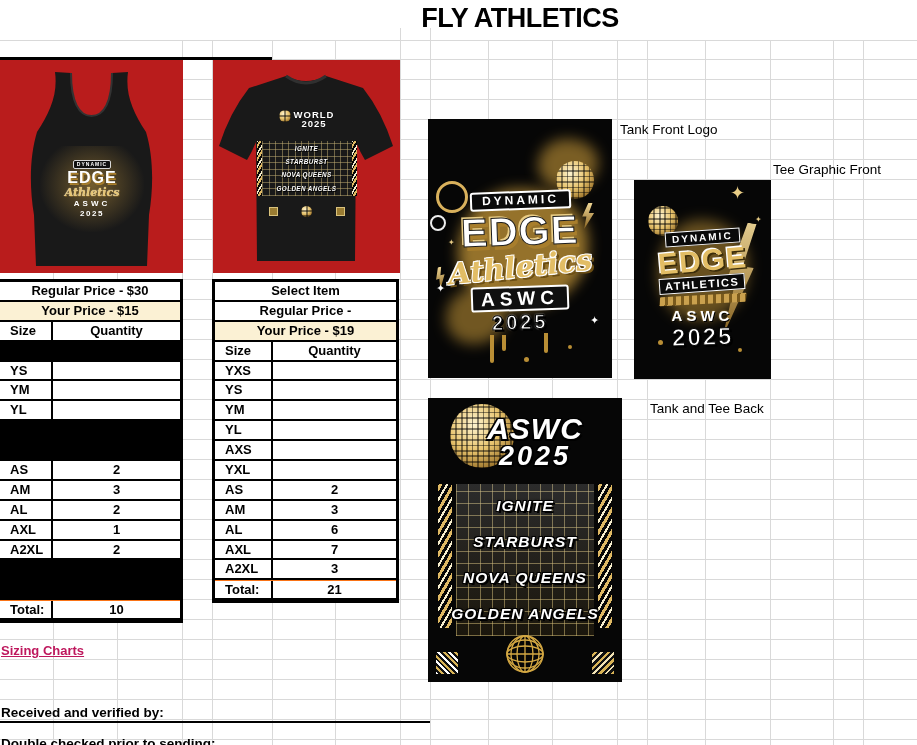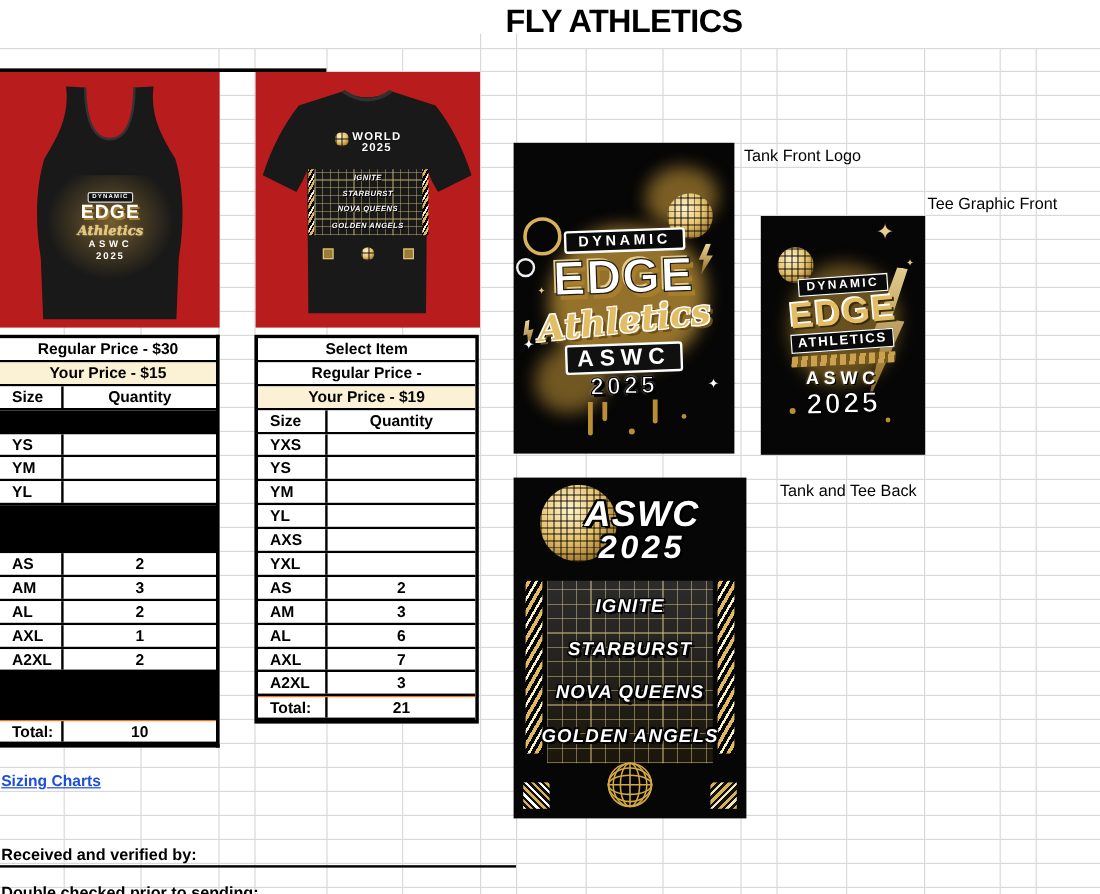--- a/index.html
+++ b/index.html
@@ -120,21 +120,21 @@
   .t-row.cream{background:#fbf1d4;}
   .t-row.black{background:#000;}
   .t-row.span2{height:39.8px;}
   .cell{box-sizing:border-box;}
   .cell.size{border-right:2px solid #000;padding-left:10px;}
   .tank-table .cell.size{width:53px;}
   .select-table .cell.size{width:58px;}
   .cell.qty{flex:1;text-align:center;}
   .t-row.totalrow{border-top:1px solid #f97316;}
   
-  .sizelink{position:absolute;left:1px;top:643px;font-size:13px;font-weight:700;color:#1d4ed8;
+  .sizelink{position:absolute;left:1px;top:643px;font-size:13px;font-weight:700;color:#be185d;
             text-decoration:underline;z-index:2;}
   .sigrow{position:absolute;left:0;width:430px;height:19px;border-bottom:2.5px solid #000;z-index:2;
           font-size:13.5px;font-weight:700;line-height:18px;padding-left:1px;box-sizing:border-box;}
 </style>
 </head>
 <body>
 
 <div class="screen">
 
   <div class="gridlayer" id="gridlayer">

